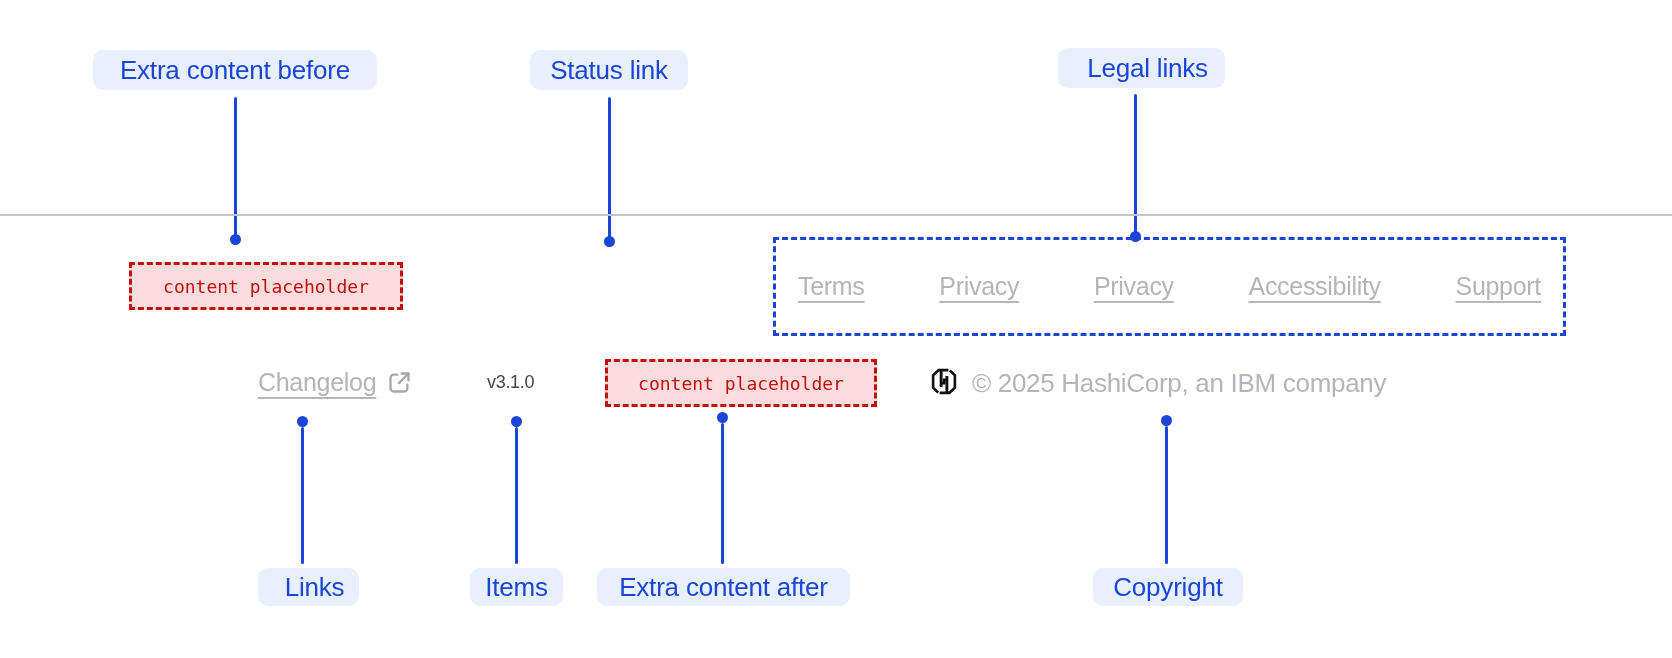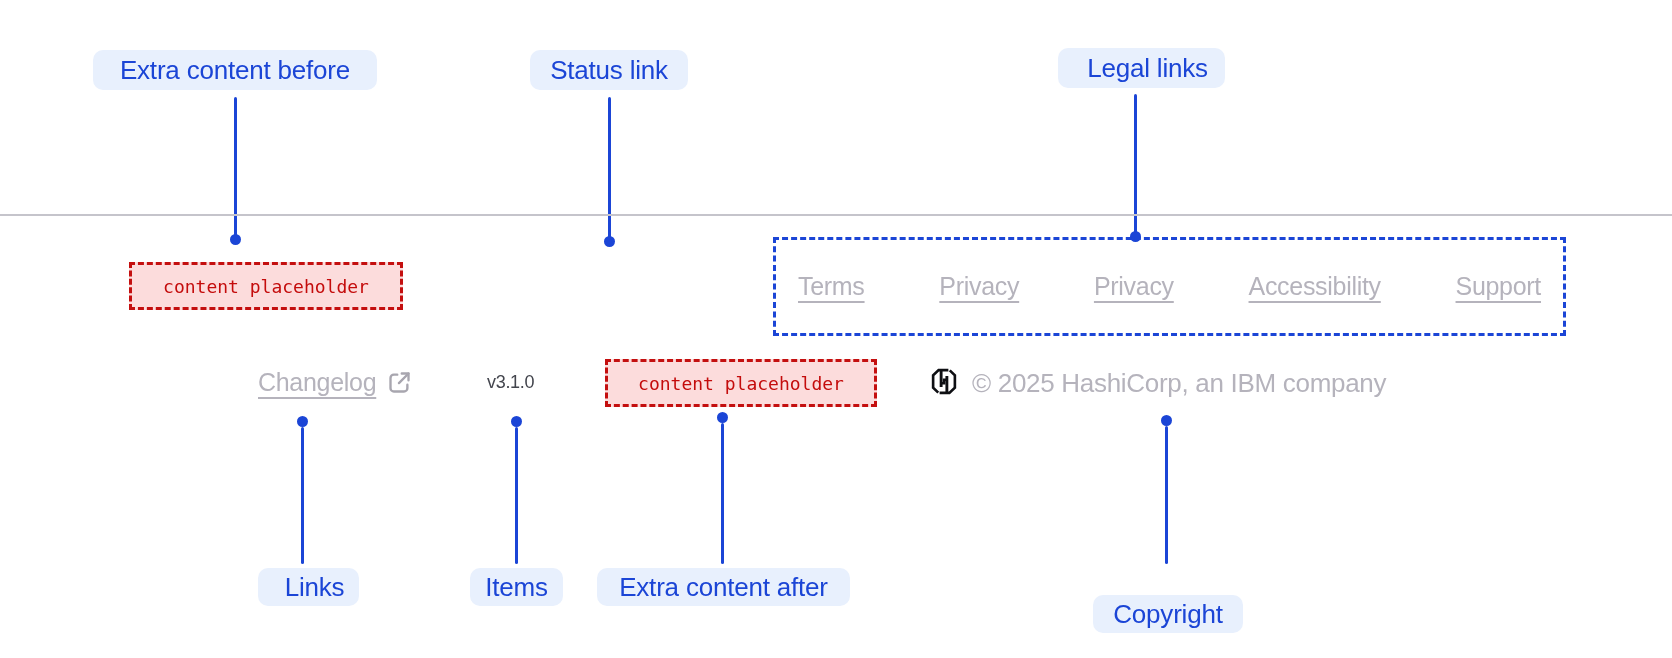--- a/index.html
+++ b/index.html
@@ -103,15 +103,15 @@
   <div class="cdot" style="left:511px;top:416px;"></div>
   <div class="cline" style="left:515px;top:427px;height:137px;"></div>
   <div class="cdot" style="left:717px;top:412px;"></div>
   <div class="cline" style="left:721px;top:423px;height:141px;"></div>
   <div class="cdot" style="left:1161px;top:415px;"></div>
   <div class="cline" style="left:1165px;top:426px;height:138px;"></div>
 
   <div class="pill" style="left:258px;top:568px;width:89px;height:38px;padding-left:12px;">Links</div>
   <div class="pill" style="left:470px;top:568px;width:93px;height:38px;">Items</div>
   <div class="pill" style="left:597px;top:568px;width:253px;height:38px;">Extra content after</div>
-  <div class="pill" style="left:1093px;top:568px;width:150px;height:38px;margin-top:27px;">Copyright</div>
+  <div class="pill" style="left:1093px;top:568px;width:150px;height:38px;">Copyright</div>
 
 </div>
 
 </body></html>

